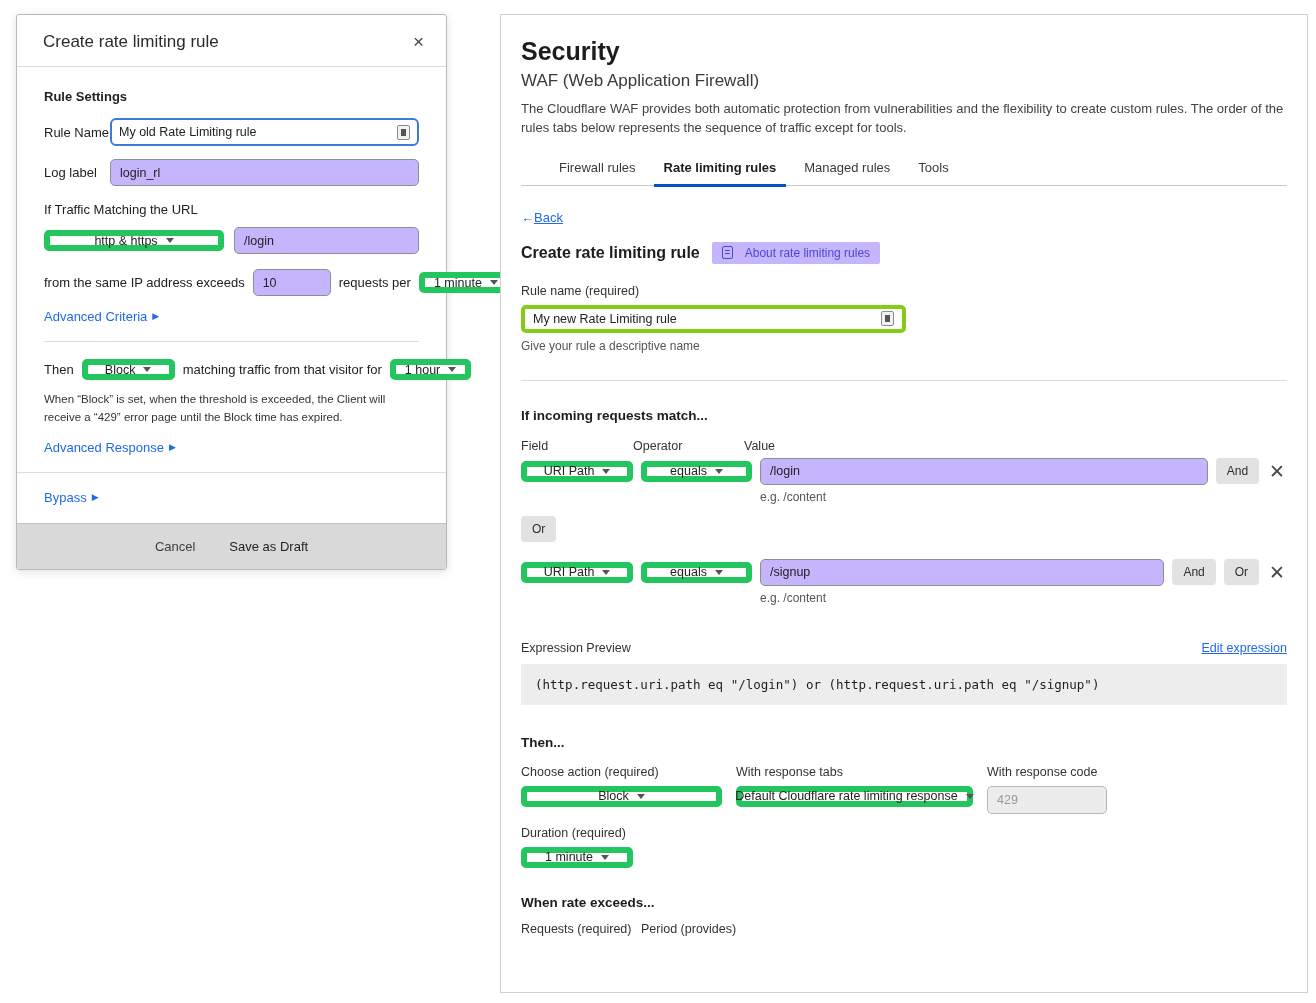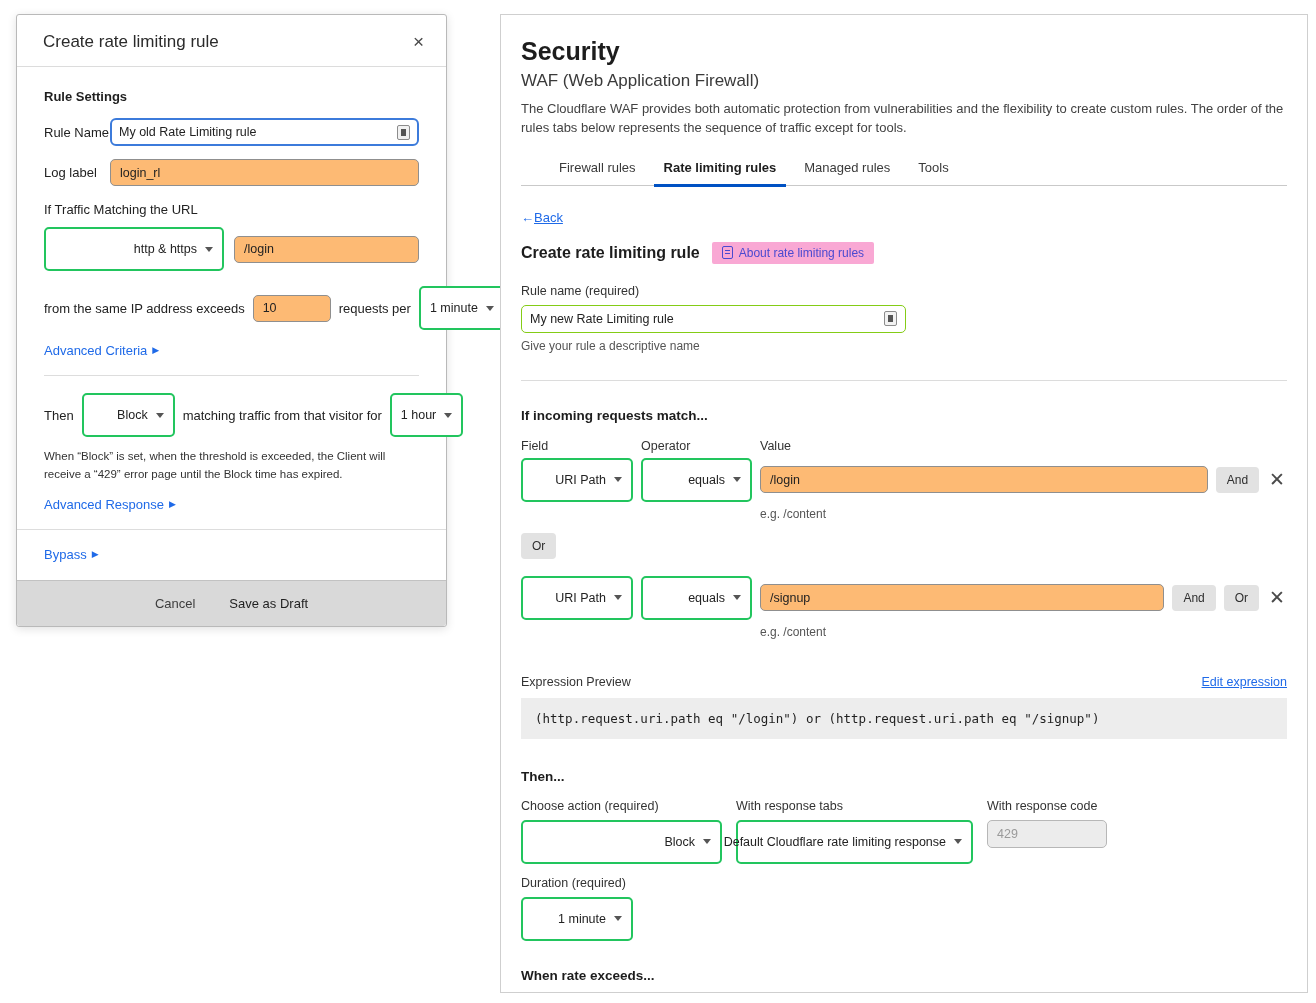--- a/index.html
+++ b/index.html
@@ -1,29 +1,29 @@
 <!DOCTYPE html>
 <html><head>
 <meta charset="utf-8">
 <style>
   * { margin:0; padding:0; box-sizing:border-box; }
   html,body { width:1316px; height:1003px; background:#ffffff;
     font-family:"Liberation Sans","DejaVu Sans",sans-serif; color:#1f1f1f; }
 
   
   .select {
-    display:flex; align-items:center; justify-content:flex-end;
-    border:2px solid #22c55e; border-radius:5px; background:#fff;
-    height:44px; padding:0 9px; font-size:12.5px; color:#222; cursor:pointer;
+    display:flex; align-items:center; justify-content:center;
+    border:6px solid #22c55e; border-radius:5px; background:#fff;
+    height:21px; padding:0 9px; font-size:12.5px; color:#222; cursor:pointer;
     gap:8px; white-space:nowrap;
   }
   .caret { width:0; height:0; border-left:4.5px solid transparent;
     border-right:4.5px solid transparent; border-top:5.5px solid #555; flex:0 0 auto; }
   .tinput {
-    border:1px solid #8f8f8f; border-radius:5px; background:#fdba74;
+    border:1px solid #8f8f8f; border-radius:5px; background:#c4b5fd;
     height:27px; padding:0 9px; font-size:12.5px; color:#222; width:100%;
     font-family:"Liberation Sans","DejaVu Sans",sans-serif;
   }
   .link { color:#1f6ae8; text-decoration:none; cursor:pointer; }
   .gbtn {
     background:#e2e2e2; border:none; border-radius:4px; height:26px;
     padding:0 11px; font-size:12px; color:#2e2e2e; cursor:pointer;
     font-family:inherit;
   }
   .xbtn { background:none; border:none; font-size:19px; color:#4a4a4a;
@@ -75,33 +75,33 @@
     padding-left:24px; }
   .tab { font-size:13px; color:#3a3a3a; padding:6px 14px 10px; cursor:pointer;
     position:relative; }
   .tab.active { font-weight:700; color:#1d1d1d; }
   .tab.active::after { content:""; position:absolute; left:4px; right:4px;
     bottom:-2px; height:3px; background:#0051c3; }
   .back-row { margin-top:24px; font-size:13px; display:flex; align-items:center; gap:2px;}
   .back-row .bk { text-decoration:underline; }
   .form-head-row { display:flex; align-items:center; gap:12px; margin-top:17px; }
   .form-heading { font-size:16px; font-weight:700; color:#1d1d1d; }
-  .about-badge { display:inline-flex; align-items:center; gap:6px;
-    background:#f9a8d4; color:#4a4ad0; border-radius:2px; padding:4px 10px;
+  .about-badge { display:inline-flex; align-items:center; gap:12px;
+    background:#c4b5fd; color:#4a4ad0; border-radius:2px; padding:4px 10px;
     font-size:12px; cursor:pointer; }
   .flabel { font-size:12.5px; color:#333; }
   .fhelp { font-size:12px; color:#555; }
   .name-input-wrap { display:flex; align-items:center; gap:6px;
-    border:1px solid #84cc16; border-radius:5px; width:385px; height:28px;
+    border:4px solid #84cc16; border-radius:5px; width:385px; height:28px;
     padding:0 8px; margin-top:7px; }
   .name-input-wrap input { border:none; flex:1; font-size:12.5px; color:#222;
     font-family:inherit; min-width:0; }
   .panel-divider { border:none; border-top:1px solid #dcdcdc; margin-top:27px; }
   .sec-heading { font-size:13.5px; font-weight:700; color:#1d1d1d; }
-  .cond-labels { display:flex; gap:8px; margin-top:16px; }
+  .cond-labels { display:flex; margin-top:16px; }
   .cond-labels .c1 { width:112px; } .cond-labels .c2 { width:111px; }
   .cond-row { display:flex; gap:8px; align-items:center; margin-top:5px; }
   .cond-row .sel-field { width:112px; flex:0 0 auto; }
   .cond-row .sel-op { width:111px; flex:0 0 auto; }
   .cond-row .val { flex:1; }
   .cond-help { margin-left:239px; margin-top:5px; }
   .or-solo { margin-top:12px; }
   .expr-label-row { display:flex; justify-content:space-between; align-items:flex-end;
     margin-top:36px; }
   .expr-box { background:#ededed; margin-top:9px; padding:13px 14px;

